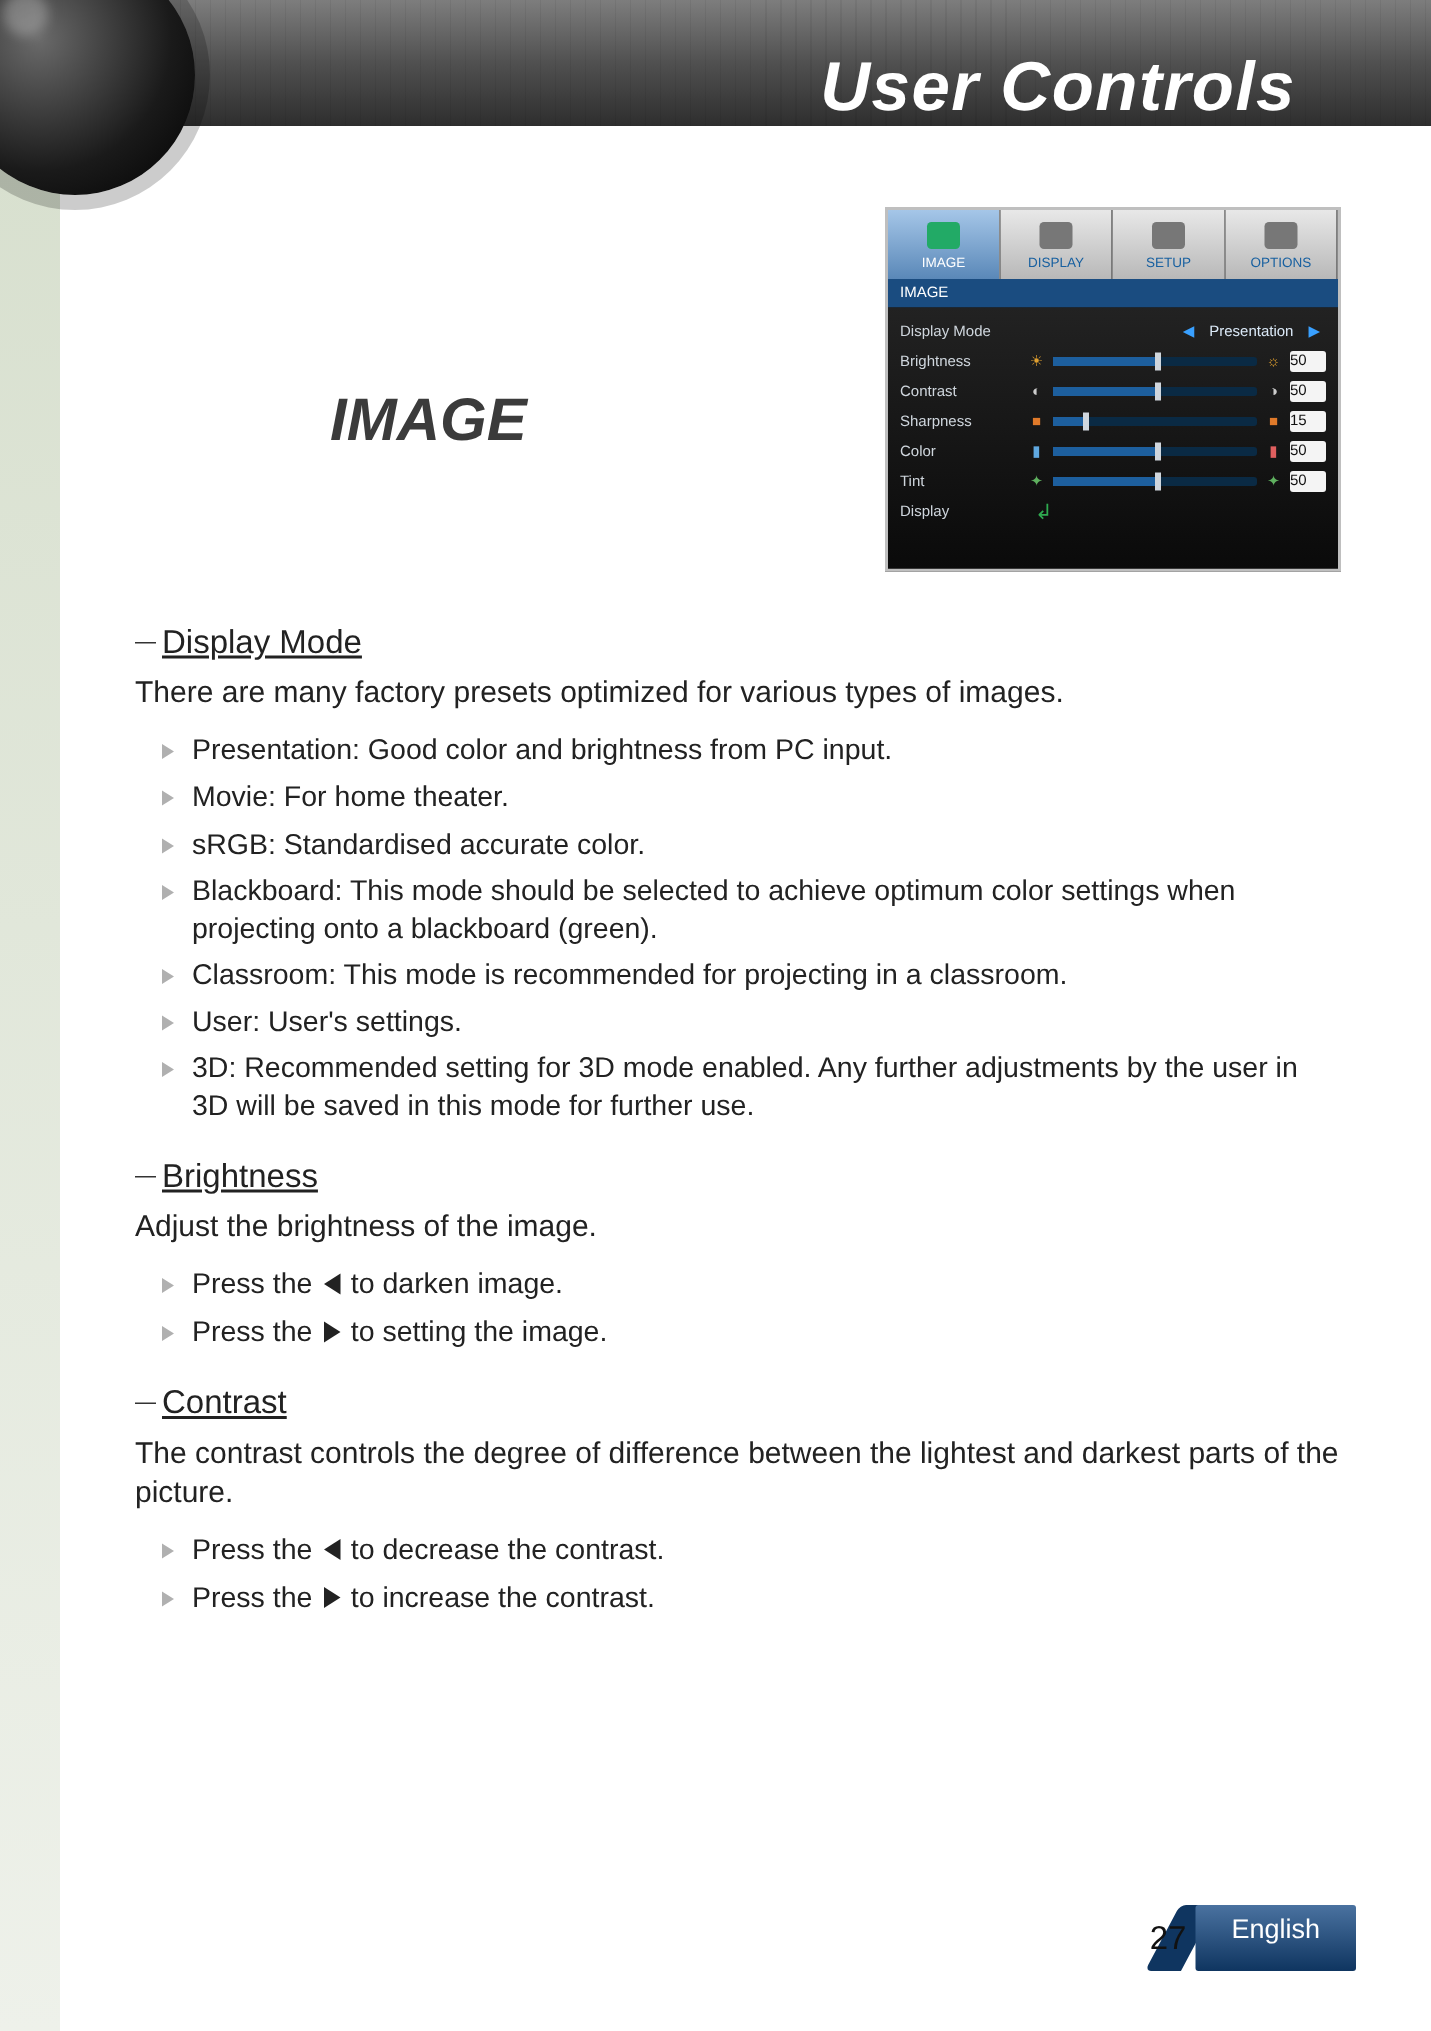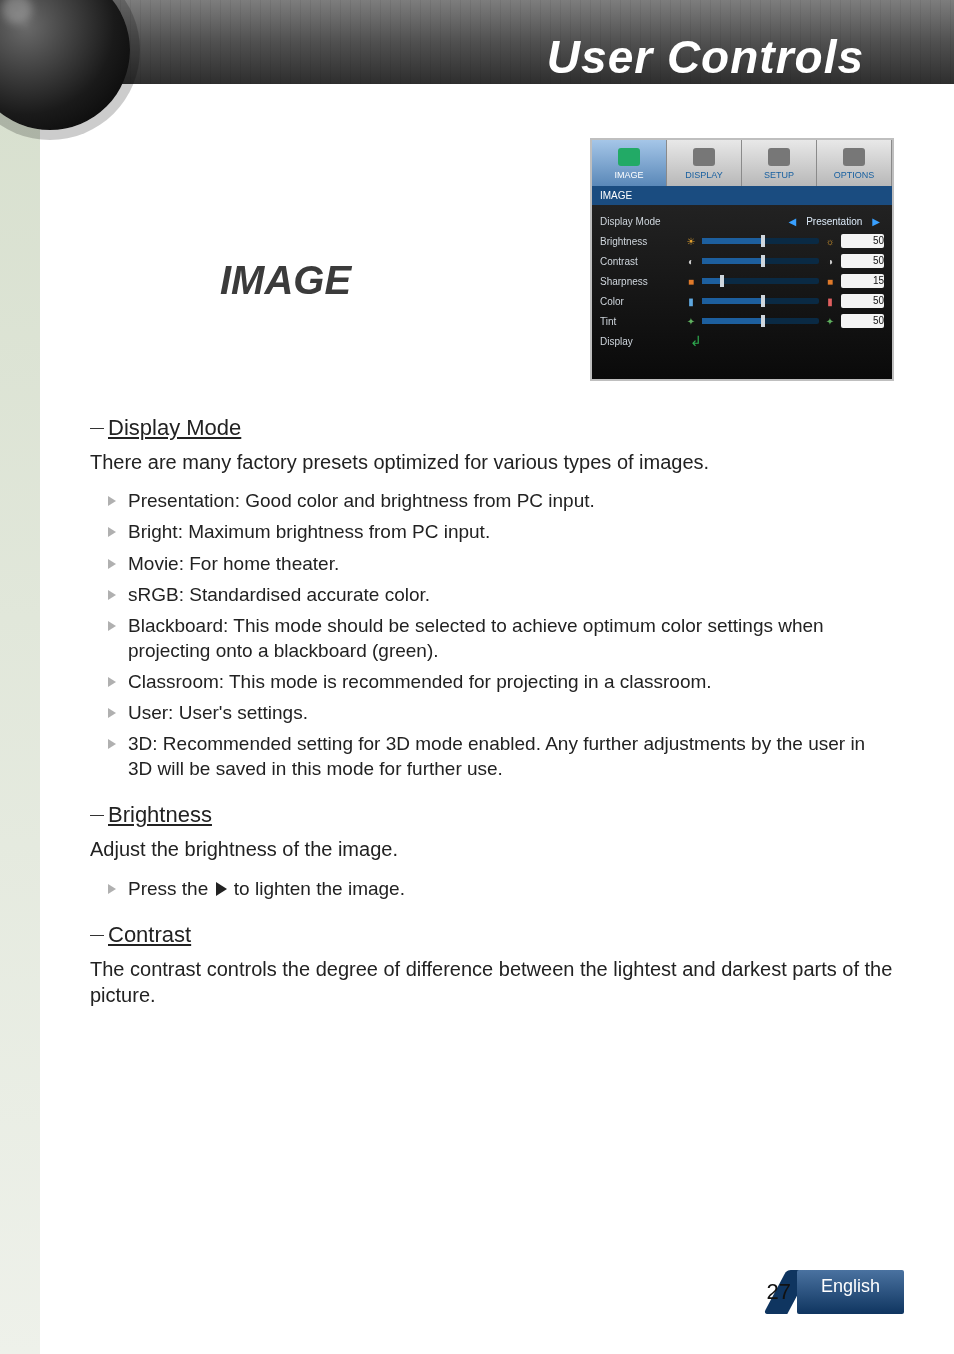--- a/index.html
+++ b/index.html
@@ -108,21 +108,21 @@
   .osd-label { width: 78px; color:#cfd6dd; font-size:10px; }
   .osd-mode { flex:1; display:flex; align-items:center; justify-content:flex-end; gap:10px; color:#dbe9f7; font-size:10px; padding-right:4px;}
   .osd-left-ar,.osd-right-ar{ color:#39a0ff; font-size:10px;}
   .osd-slider { flex:1; display:flex; align-items:center; gap:4px; }
   .osd-iconL, .osd-iconR { width:14px; height:14px; display:flex; align-items:center; justify-content:center; font-size:10px; }
   .osd-iconL { color:#e0a030; }
   .osd-iconR { color:#e0a030; }
   .osd-bar { flex:1; height:6px; background:#0a2a44; position:relative; border-radius:2px; }
   .osd-bar-fill { position:absolute; left:0; top:0; bottom:0; background:#1d5f9e; }
   .osd-knob { position:absolute; top:-3px; width:4px; height:12px; background:#cfd6dd; }
-  .osd-val { width:43px; background:#f4f4f4; color:#111; font-size:10px; text-align:right; border-radius:2px; line-height:14px; height:14px;}
+  .osd-val { width:24px; background:#f4f4f4; color:#111; font-size:10px; text-align:left; border-radius:2px; line-height:14px; height:14px;}
   .osd-enter { color:#2eaa4f; font-size:14px; margin-left:6px; }
   
   .body-text { margin-top: 34px; color:#222; }
   .sec-title {
     font-size: 22px;
     text-decoration: underline;
     margin: 18px 0 8px 0;
     padding-left: 18px;
     position:relative;
   }
@@ -283,37 +283,41 @@
       </div>
     </div>
   </div>
 
   <div class="body-text">
 
     <div class="sec-title">Display Mode</div>
     <div class="para">There are many factory presets optimized for various types of images.</div>
     <ul class="tri">
       <li>Presentation: Good color and brightness from PC input.</li>
-      <li>Bright: Maximum brightness from PC input.</li>
       <li>Movie: For home theater.</li>
       <li>sRGB: Standardised accurate color.</li>
       <li>Blackboard: This mode should be selected to achieve optimum color settings when projecting onto a blackboard (green).</li>
       <li>Classroom: This mode is recommended for projecting in a classroom.</li>
       <li>User: User's settings.</li>
       <li>3D: Recommended setting for 3D mode enabled. Any further adjustments by the user in 3D will be saved in this mode for further use.</li>
     </ul>
 
     <div class="sec-title">Brightness</div>
     <div class="para">Adjust the brightness of the image.</div>
     <ul class="tri">
-      <li><span>Press the </span><span class="inline-right-arrow"></span><span> to lighten the image.</span></li>
+      <li><span>Press the </span><span class="inline-left-arrow"></span><span> to darken image.</span></li>
+      <li><span>Press the </span><span class="inline-right-arrow"></span><span> to setting the image.</span></li>
     </ul>
 
     <div class="sec-title">Contrast</div>
     <div class="para">The contrast controls the degree of difference between the lightest and darkest parts of the picture.</div>
+    <ul class="tri">
+      <li><span>Press the </span><span class="inline-left-arrow"></span><span> to decrease the contrast.</span></li>
+      <li><span>Press the </span><span class="inline-right-arrow"></span><span> to increase the contrast.</span></li>
+    </ul>
 
   </div>
 </div>
 
 <div class="footer">
   <div class="page-num">27</div>
   <div class="footer-tab">English</div>
 </div>
 
 </body></html>

